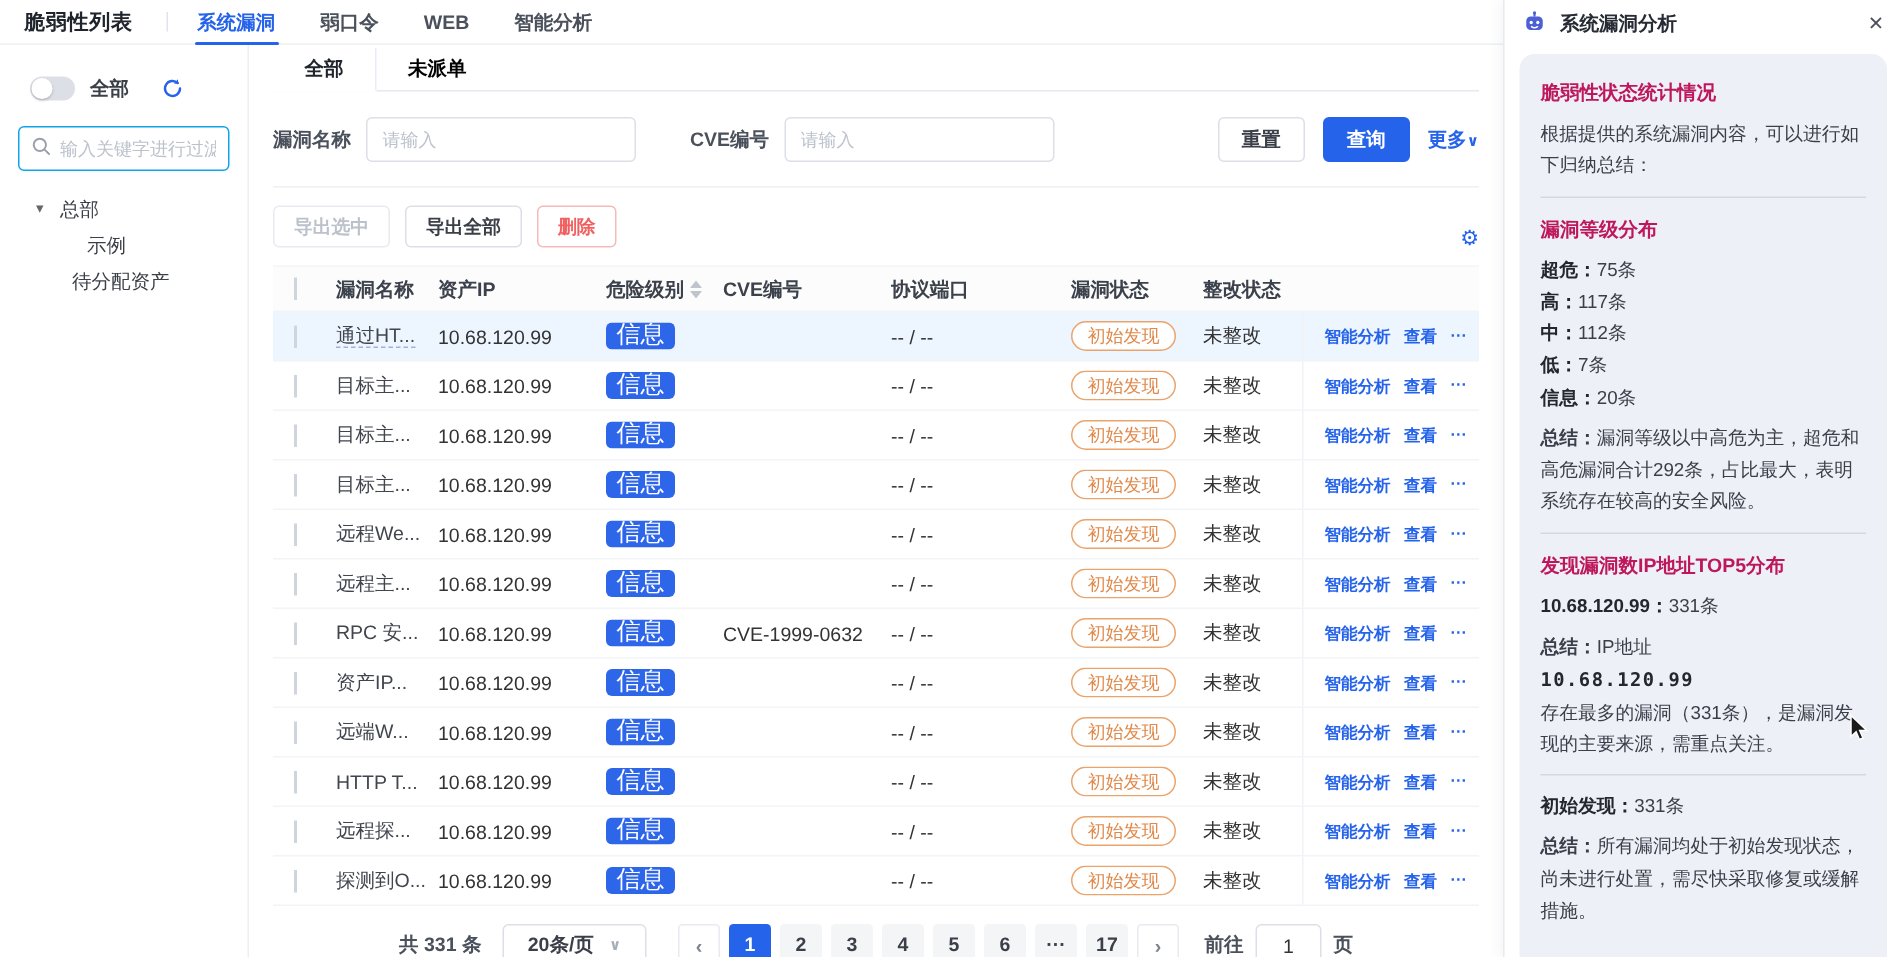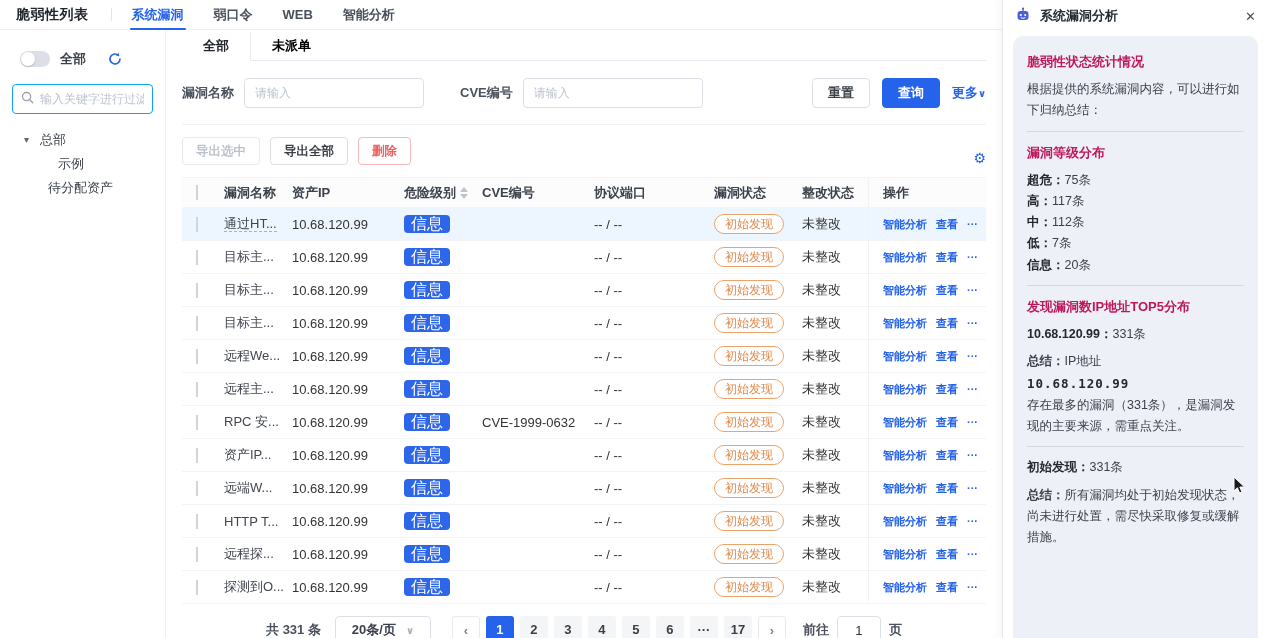--- a/index.html
+++ b/index.html
@@ -200,21 +200,20 @@
             <div class="cell">漏洞名称</div>
             <div class="cell">资产IP</div>
             <div class="cell"><span>危险级别</span><span class="sort">
                   <i class="up"></i>
                   <i class="down"></i>
                 </span></div>
             <div class="cell">CVE编号</div>
             <div class="cell">协议端口</div>
             <div class="cell">漏洞状态</div>
             <div class="cell">整改状态</div>
-            <div class="cell cell-op">操作</div>
           </div>
           <div>
 
               <div class="trow active">
                 <div class="cell"><span class="checkbox"></span></div>
                 <div class="cell"><span class="row-name">通过HT...</span></div>
                 <div class="cell">10.68.120.99</div>
                 <div class="cell"><span class="badge-info">信息</span></div>
                 <div class="cell"></div>
                 <div class="cell">-- / --</div>
@@ -457,20 +456,21 @@
 
       <h4>漏洞等级分布</h4>
       <div>
 
       <div class="stat-line"><b>超危：</b><span>75条</span></div>
           <div class="stat-line"><b>高：</b><span>117条</span></div>
           <div class="stat-line"><b>中：</b><span>112条</span></div>
           <div class="stat-line"><b>低：</b><span>7条</span></div>
           <div class="stat-line"><b>信息：</b><span>20条</span></div>
         </div>
+      <p style="margin-top:6px"><b class="stat-line">总结：</b><span>漏洞等级以中高危为主，超危和高危漏洞合计292条，占比最大，表明系统存在较高的安全风险。</span></p>
       <div class="panel-divider"></div>
 
       <h4>发现漏洞数IP地址TOP5分布</h4>
       <div class="stat-line"><b>10.68.120.99：</b><span>331条</span></div>
       <p style="margin-top:6px"><b>总结：</b><span>IP地址</span><br><span class="code-ip">10.68.120.99</span><br><span>存在最多的漏洞（331条），是漏洞发现的主要来源，需重点关注。</span></p>
       <div class="panel-divider"></div>
 
       <div class="stat-line"><b>初始发现：</b><span>331条</span></div>
       <p style="margin-top:6px"><b>总结：</b><span>所有漏洞均处于初始发现状态，尚未进行处置，需尽快采取修复或缓解措施。</span></p>
 

